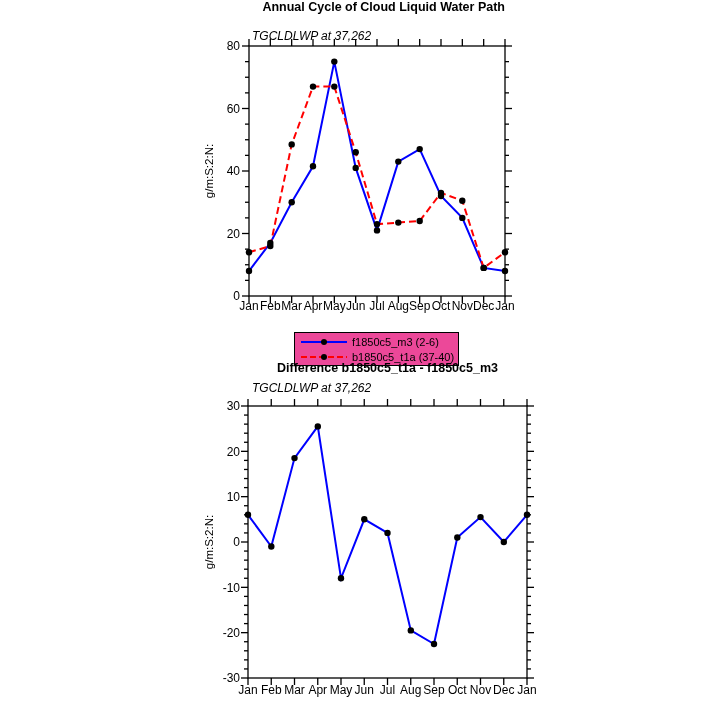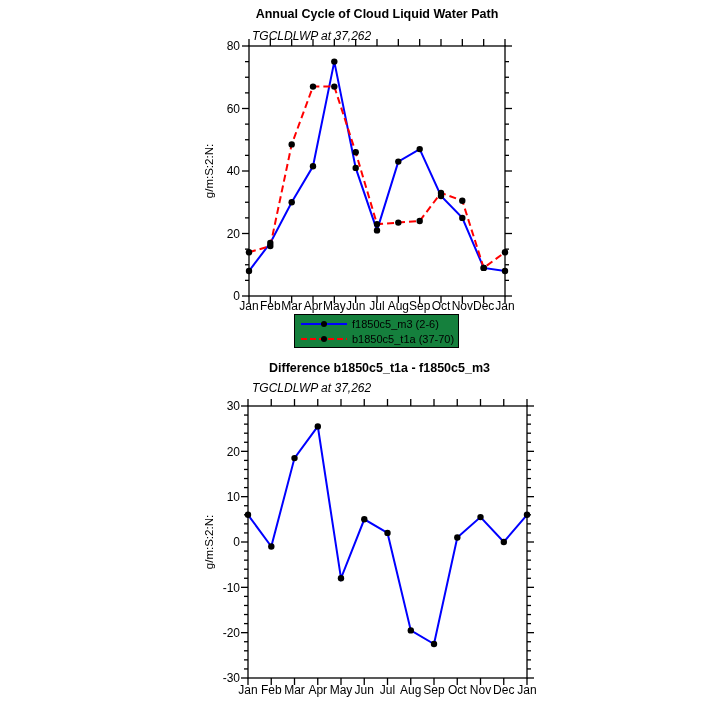--- a/index.html
+++ b/index.html
@@ -26,32 +26,32 @@
     font-size: 12px;
     white-space: nowrap;
     font-style: italic;
   }
   .ylabel {
     position: absolute;
     font-size: 11.5px;
     white-space: nowrap;
     transform: translate(-50%, -50%) rotate(-90deg);
   }
-  #title0 { left: 249px; top: 7px;  width: 256px; }
+  #title0 { left: 249px; top: 0;  width: 256px; text-align: right; }
   #sub0   { left: 252px; top: 29px; }
   #ylab0  { left: 209px; top: 171px; }
-  #title1 { left: 240px; top: 361px; width: 279px; }
+  #title1 { left: 248px; top: 361px; width: 279px; }
   #sub1   { left: 252px; top: 381px; }
   #ylab1  { left: 209px; top: 542px; }
   #legend {
     position: absolute;
     left: 294px;
-    top: 314px;
+    top: 332px;
     border: 1px solid #000000;
-    background: #15803d;
+    background: #ec4899;
     padding: 1px 4px;
   }
   .lrow { display: flex; align-items: center; gap: 3px; height: 15px; }
   .ltext { font-size: 11px; white-space: nowrap; }
 </style>
 </head>
 <body>
 
 <div id="figure">
 
@@ -302,21 +302,21 @@
           <line x1="2" y1="6" x2="48" y2="6" stroke="#0000ff" stroke-width="2"></line>
           <circle cx="25" cy="6" r="3" fill="#000000"></circle>
         </svg>
       <span class="ltext">f1850c5_m3 (2-6)</span>
     </div>
     <div class="lrow">
       <svg class="legend-sample" width="50" height="12">
           <line x1="2" y1="6" x2="48" y2="6" stroke="#ff0000" stroke-width="2" stroke-dasharray="6,3"></line>
           <circle cx="25" cy="6" r="3" fill="#000000"></circle>
         </svg>
-      <span class="ltext">b1850c5_t1a (37-70)</span>
+      <span class="ltext">b1850c5_t1a (37-40)</span>
     </div>
   </div>
 
   <div class="chart-title" id="title1">Difference b1850c5_t1a - f1850c5_m3</div>
   <div class="chart-subtitle" id="sub1">TGCLDLWP at 37,262</div>
   <div class="ylabel" id="ylab1">g/m:S:2:N:</div>
 
 </div>
 
 </body></html>

